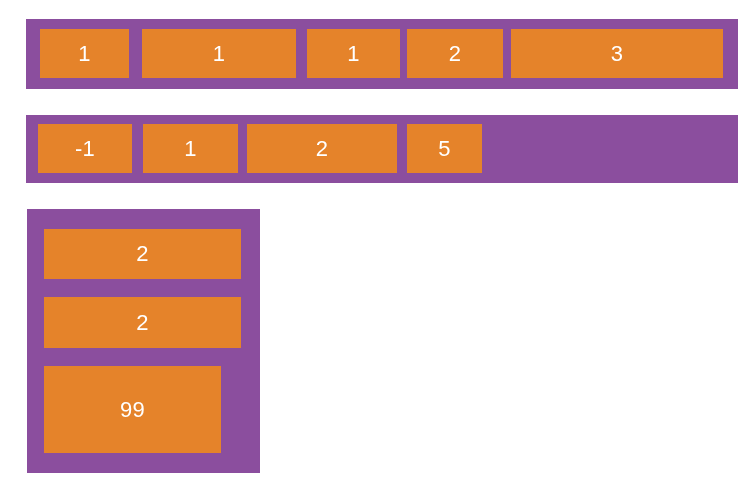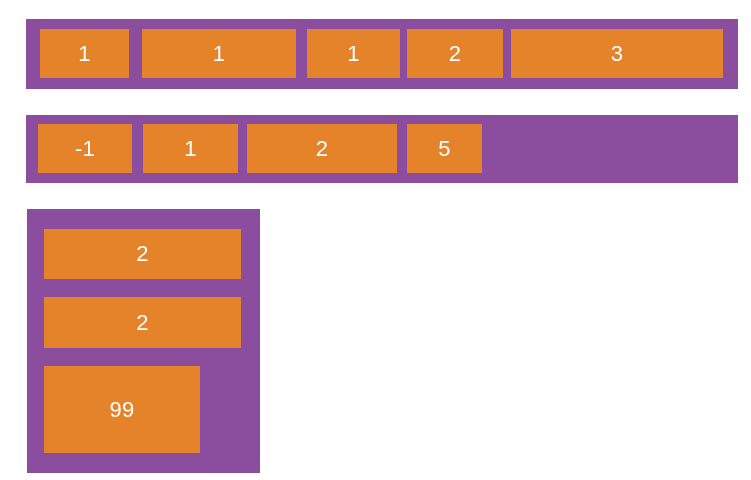--- a/index.html
+++ b/index.html
@@ -96,18 +96,18 @@
     <div style="position:absolute; left:466px; top:0; width:246px; height:68px;"></div>
   </div>
 
   <div class="array-container" id="col3">
     <div class="cell" style="left:17px; top:20px; width:197px; height:50px;">
       <span class="cell-label">2</span>
     </div>
     <div class="cell" style="left:17px; top:88px; width:197px; height:51px;">
       <span class="cell-label">2</span>
     </div>
-    <div class="cell" style="left:17px; top:157px; width:156px; height:87px;">
+    <div class="cell" style="left:17px; top:157px; width:177px; height:87px;">
       <span class="cell-label">99</span>
     </div>
   </div>
 
 </div>
 
 </body></html>

